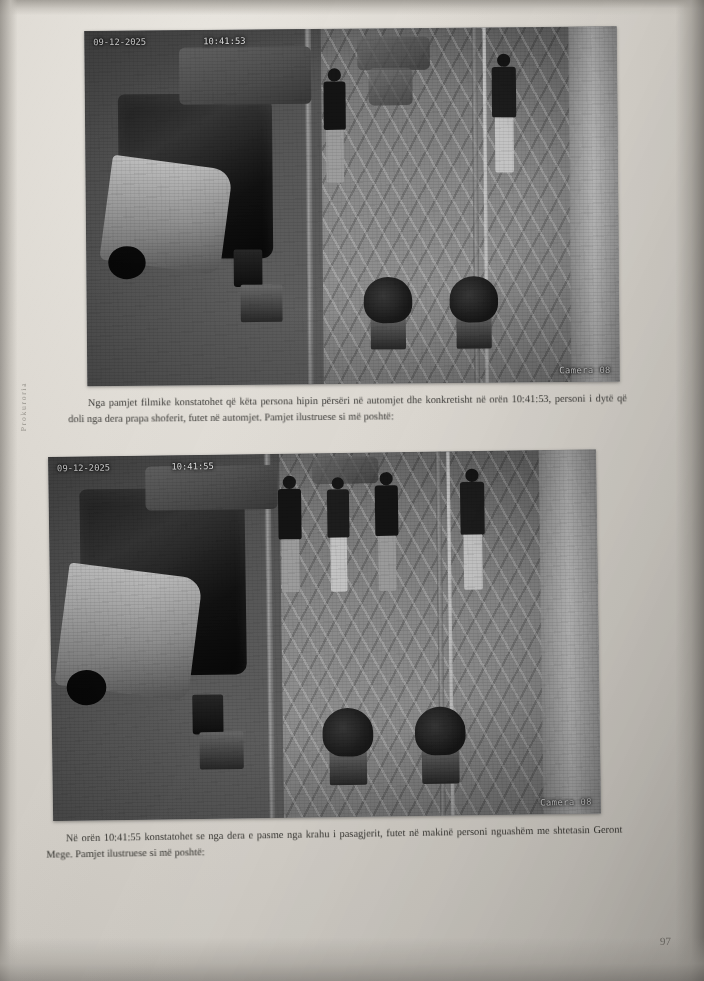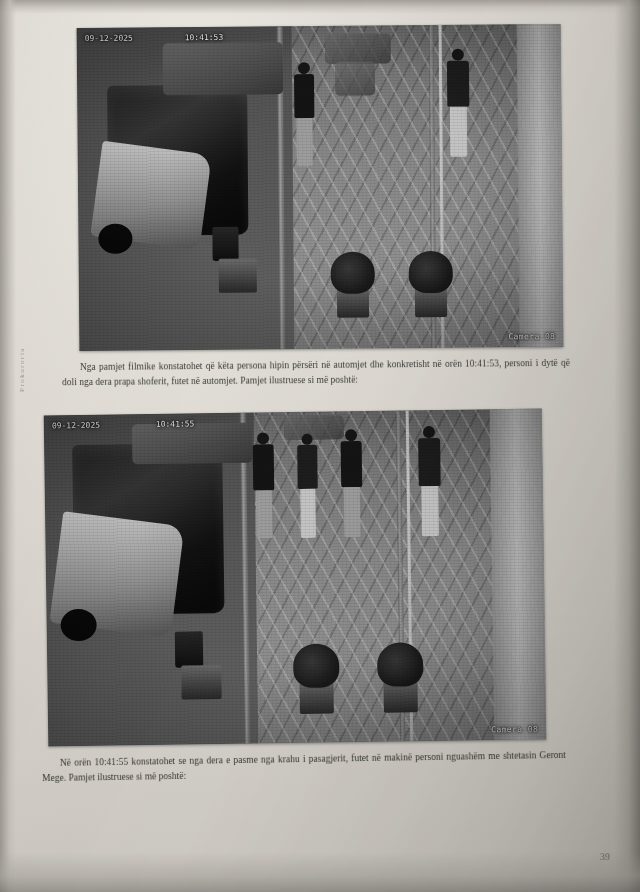--- a/index.html
+++ b/index.html
@@ -384,15 +384,15 @@
       <div class="osd osd-time" style="left:112px; top:6px;">10:41:55</div>
       <div class="osd osd-cam" style="right:8px; bottom:6px;">Camera 08</div>
 
       <div class="grain"></div>
       <div class="shot-vignette"></div>
     </div>
   </div>
 
   <div class="para para-2">Në orën 10:41:55 konstatohet se nga dera e pasme nga krahu i pasagjerit, futet në makinë personi nguashëm me shtetasin Geront Mege. Pamjet ilustruese si më poshtë:</div>
 
-  <div class="page-number">39</div>
+  <div class="page-number">97</div>
 
 </div>
 
 </body></html>

